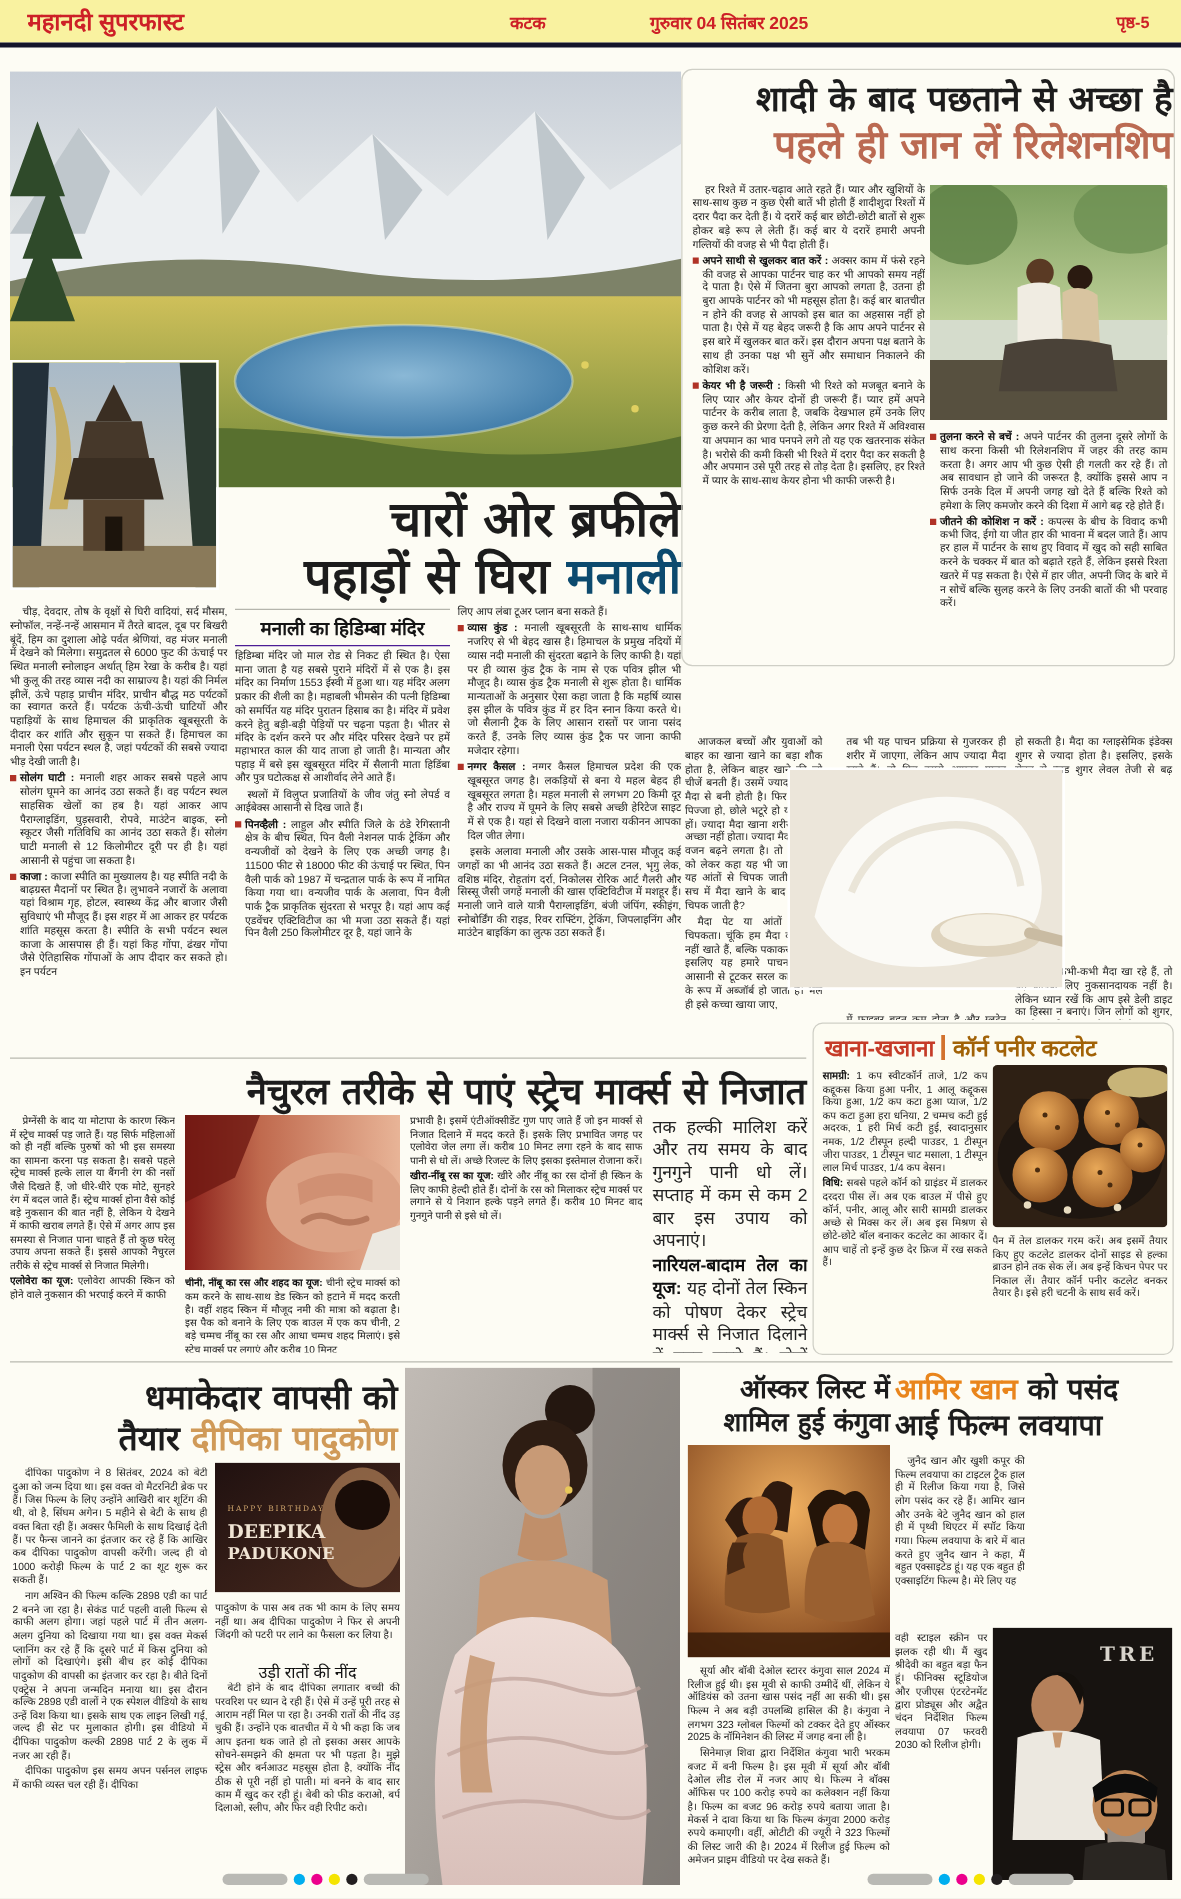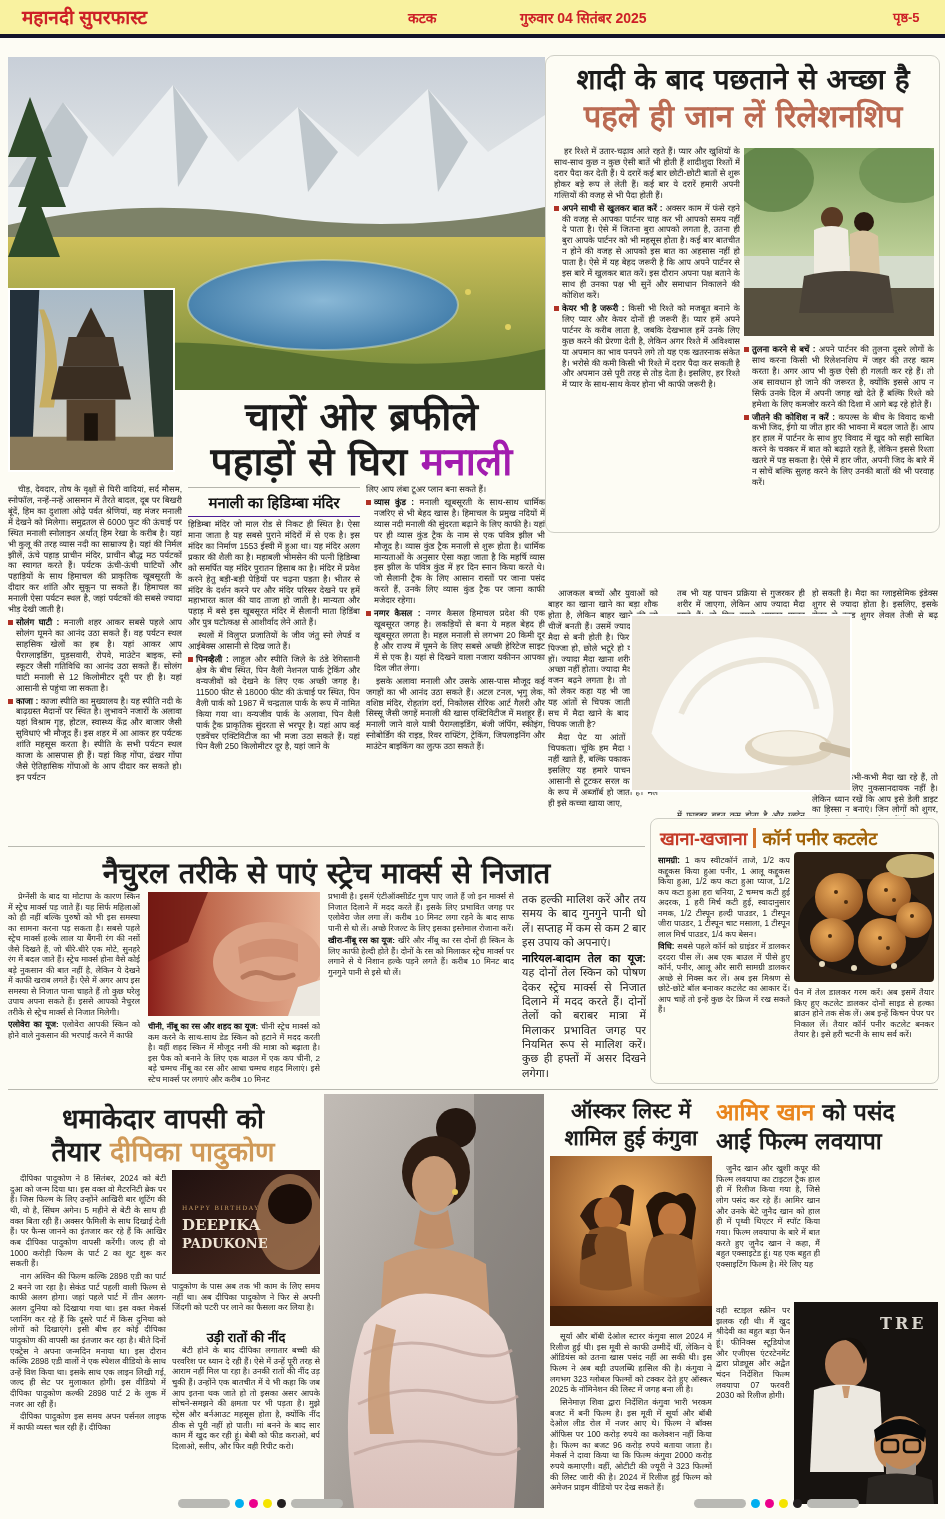--- a/index.html
+++ b/index.html
@@ -14,48 +14,48 @@
   .mh-date { position:absolute; left:520px; font-size:14px; font-weight:bold; }
   .mh-page { position:absolute; left:893px; font-size:13px; font-weight:bold; }
   .mh-rule { position:absolute; left:0; top:34px; width:945px; height:4px; background:#14142a; }
 
   .body-txt { font-size:8.4px; line-height:1.3; text-align:justify; color:#222; overflow:hidden; position:absolute; }
   .body-txt p { margin-bottom:2px; }
   .ind { text-indent:10px; }
   .bullet { text-indent:-8px; padding-left:8px; }
   .bsq { display:inline-block; width:5px; height:5px; background:#b03226; margin-right:3px; }
   .lead { font-weight:bold; color:#101010; }
-  .hl { position:absolute; font-weight:bold; color:#1c1c1c; text-align:center; font-family:"DejaVu Sans","Liberation Sans",sans-serif; }
+  .hl { position:absolute; font-weight:bold; color:#1c1c1c; text-align:right; font-family:"DejaVu Sans","Liberation Sans",sans-serif; }
   .hairline-h { position:absolute; height:1px; background:#b9b9b0; }
   .photo { position:absolute; overflow:hidden; }
   .photo svg { display:block; width:100%; height:100%; }
 
   
-  .manali-accent { color:#a21caf; }
+  .manali-accent { color:#0c4a6e; }
   .manali-sub { position:absolute; left:188px; top:487px; width:172px; text-align:center;
                 font-size:15px; font-weight:bold; color:#141414; padding:4px 0;
                 border-top:1px solid #b5b5ac; border-bottom:1px solid #4c1d95; }
   
   .rel-box { position:absolute; left:545px; top:55px; width:395px; height:478px;
              border:1px solid #cfcfc6; border-radius:9px; }
   .rel-accent { color:#bb6a52; }
   
   .maida-accent { color:#3c93c7; }
   
   .khana-box { position:absolute; left:650px; top:818px; width:289px; height:266px;
                border:1px solid #cfcfc6; border-radius:8px; background:#fdfcf2; }
   .khana-head { position:absolute; left:660px; top:826px; width:270px; display:flex; align-items:center; gap:6px; }
   .khana-title { font-size:18px; font-weight:bold; color:#c53b28; }
   .khana-bar { width:3px; height:20px; background:#d2722e; }
   .khana-dish { font-size:18px; font-weight:bold; color:#a16207; }
   .khana-txt { font-size:8.2px; line-height:1.28; }
   
   .deepika-accent { color:#d09a58; }
   .aamir-accent { color:#e9851c; }
-  .sub2 { position:absolute; font-weight:bold; color:#111; text-align:center; font-size:13px; }
+  .sub2 { position:absolute; font-weight:normal; color:#111; text-align:center; font-size:13px; }
   .poster-txt { position:absolute; color:#f0e4d4; font-family:"DejaVu Serif","Liberation Serif",serif; }
   
   .regmark { position:absolute; top:1498px; height:10px; display:flex; align-items:center; gap:5px; }
   .regbar { width:52px; height:9px; background:#b9b9b4; border-radius:5px; }
   .dot { width:9px; height:9px; border-radius:50%; }
   .dot.c { background:#00aeef; } .dot.m { background:#ec008c; }
   .dot.y { background:#f5e400; } .dot.k { background:#231f20; }
 </style>
 </head>
 <body>
@@ -227,21 +227,21 @@
       <path d="M0,0 L60,0 L40,50 L0,70 Z" fill="#6e1812" opacity="0.8"></path>
     </svg>
   </div>
   <div class="body-txt" style="left:148px;top:1022px;width:172px;height:60px;font-size:8.1px">
     <p><b class="lead">चीनी, नींबू का रस और शहद का यूज:</b> <span>चीनी स्ट्रेच मार्क्स को कम करने के साथ-साथ डेड स्किन को हटाने में मदद करती है। वहीं शहद स्किन में मौजूद नमी की मात्रा को बढ़ाता है। इस पैक को बनाने के लिए एक बाउल में एक कप चीनी, 2 बड़े चम्मच नींबू का रस और आधा चम्मच शहद मिलाएं। इसे स्ट्रेच मार्क्स पर लगाएं और करीब 10 मिनट</span></p>
   </div>
   <div class="body-txt" style="left:328px;top:892px;width:186px;height:190px;font-size:8.1px">
     <p>प्रभावी है। इसमें एंटीऑक्सीडेंट गुण पाए जाते हैं जो इन मार्क्स से निजात दिलाने में मदद करते हैं। इसके लिए प्रभावित जगह पर एलोवेरा जेल लगा लें। करीब 10 मिनट लगा रहने के बाद साफ पानी से धो लें। अच्छे रिजल्ट के लिए इसका इस्तेमाल रोजाना करें।</p>
     <p><b class="lead">खीरा-नींबू रस का यूज:</b> <span>खीरे और नींबू का रस दोनों ही स्किन के लिए काफी हेल्दी होते हैं। दोनों के रस को मिलाकर स्ट्रेच मार्क्स पर लगाने से ये निशान हल्के पड़ने लगते हैं। करीब 10 मिनट बाद गुनगुने पानी से इसे धो लें।</span></p>
   </div>
-  <div class="body-txt" style="left:522px;top:892px;width:124px;height:190px;font-size:11px">
+  <div class="body-txt" style="left:522px;top:892px;width:124px;height:190px;font-size:14px">
     <p>तक हल्की मालिश करें और तय समय के बाद गुनगुने पानी धो लें। सप्ताह में कम से कम 2 बार इस उपाय को अपनाएं।</p>
     <p><b class="lead">नारियल-बादाम तेल का यूज:</b> <span>यह दोनों तेल स्किन को पोषण देकर स्ट्रेच मार्क्स से निजात दिलाने में मदद करते हैं। दोनों तेलों को बराबर मात्रा में मिलाकर प्रभावित जगह पर नियमित रूप से मालिश करें। कुछ ही हफ्तों में असर दिखने लगेगा।</span></p>
   </div>
 
   <div class="khana-box"></div>
   <div class="khana-head">
     <span class="khana-title">खाना-खजाना</span>
     <span class="khana-bar"></span>
     <span class="khana-dish">कॉर्न पनीर कटलेट</span>
   </div>

